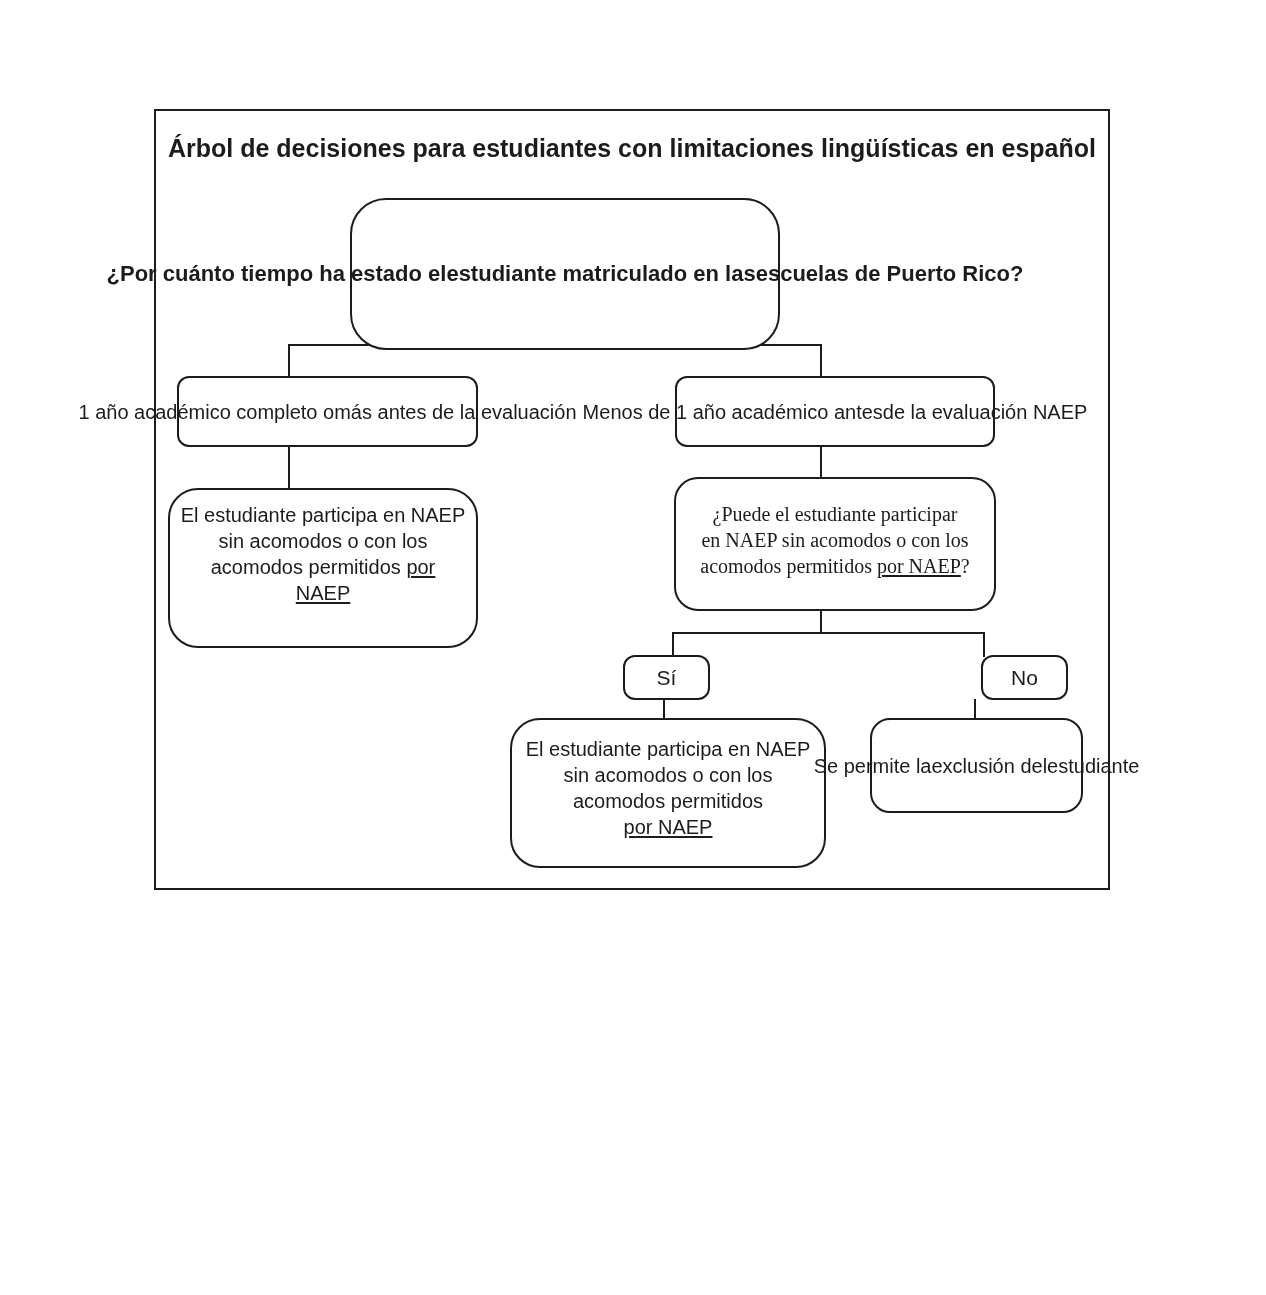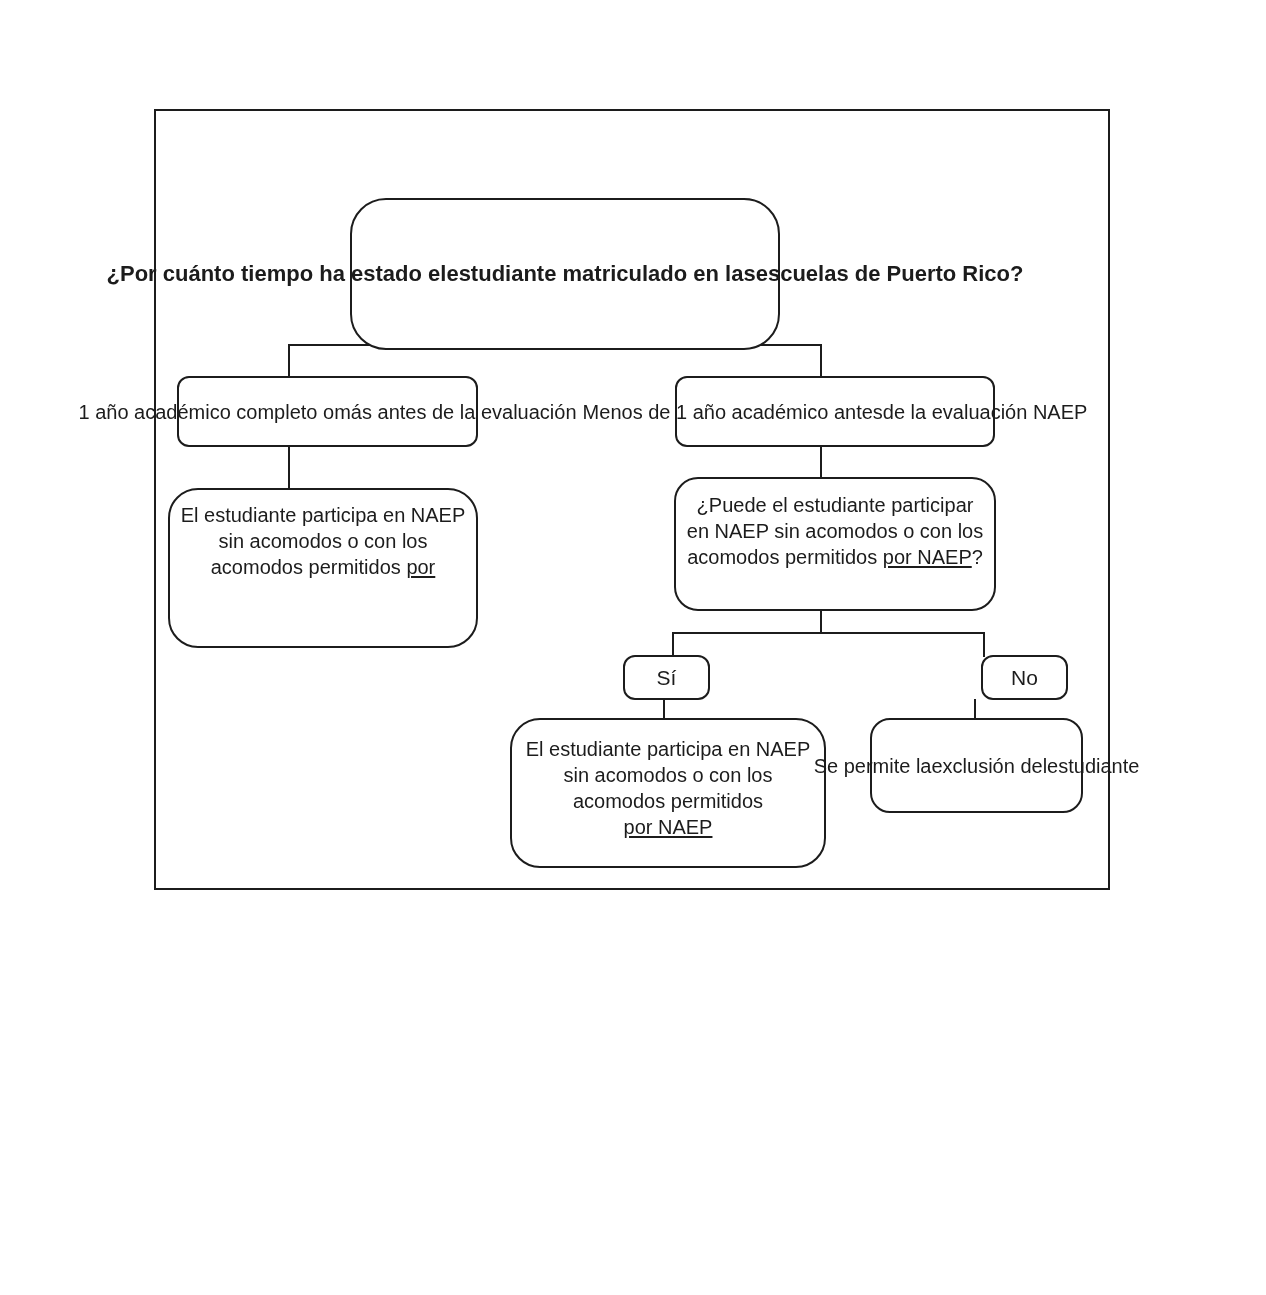--- a/index.html
+++ b/index.html
@@ -68,21 +68,21 @@
     border-width: 2.5px;
   }
   .n-left-branch  { left: 177px; top: 376px; width: 301px; height: 71px; border-radius: 12px; }
   .n-right-branch { left: 675px; top: 376px; width: 320px; height: 71px; border-radius: 12px; }
   .n-left-outcome {
     left: 168px; top: 488px; width: 310px; height: 160px;
     border-radius: 30px; padding-top: 12px;
   }
   .n-right-question {
     left: 674px; top: 477px; width: 322px; height: 134px;
-    border-radius: 24px; padding-top: 13px;
+    border-radius: 24px; padding-top: 22px; font-family: Liberation Serif, serif;
   }
   .n-yes { left: 623px; top: 655px; width: 87px; height: 45px; border-radius: 12px; font-size: 21px; }
   .n-no  { left: 981px; top: 655px; width: 87px; height: 45px; border-radius: 12px; font-size: 21px; }
   .n-yes-outcome {
     left: 510px; top: 718px; width: 316px; height: 150px;
     border-radius: 30px; padding-top: 16px;
   }
   .n-no-outcome { left: 870px; top: 718px; width: 213px; height: 95px; border-radius: 20px; }
 
   .c-root-h       { left: 288px; top: 344px; width: 534px; height: 2px; }
@@ -97,20 +97,21 @@
   .c-yes-v2       { left: 663px; top: 699px; width: 2px;  height: 21px; }
   .c-no-v2        { left: 974px; top: 699px; width: 2px;  height: 21px; }
 </style>
 </head>
 <body>
 
 <div class="page">
 
   <div class="frame"></div>
 
+  <div class="title">Árbol de decisiones para estudiantes con limitaciones lingüísticas en español</div>
 
   <div class="conn c-root-h"></div>
   <div class="conn c-root-left-v"></div>
   <div class="conn c-root-right-v"></div>
   <div class="conn c-left-v2"></div>
   <div class="conn c-right-v2"></div>
   <div class="conn c-right-v3"></div>
   <div class="conn c-split-h"></div>
   <div class="conn c-yes-v"></div>
   <div class="conn c-no-v"></div>
@@ -127,20 +128,21 @@
       <div class="tline"><span>más antes de la evaluación</span></div>
     </div>
   <div class="node n-right-branch center">
       <div class="tline"><span>Menos de 1 año académico antes</span></div>
       <div class="tline"><span>de la evaluación NAEP</span></div>
     </div>
   <div class="node n-left-outcome">
       <div class="tline"><span>El estudiante participa en NAEP</span></div>
       <div class="tline"><span>sin acomodos o con los</span></div>
       <div class="tline"><span>acomodos permitidos </span><span class="u">por</span></div>
+      <div class="tline"><span class="u">NAEP</span></div>
     </div>
   <div class="node n-right-question">
       <div class="tline"><span>¿Puede el estudiante participar</span></div>
       <div class="tline"><span>en NAEP sin acomodos o con los</span></div>
       <div class="tline"><span>acomodos permitidos </span><span class="u">por NAEP</span><span>?</span></div>
     </div>
   <div class="node n-yes center">
       <div class="tline"><span>Sí</span></div>
     </div>
   <div class="node n-no center">

